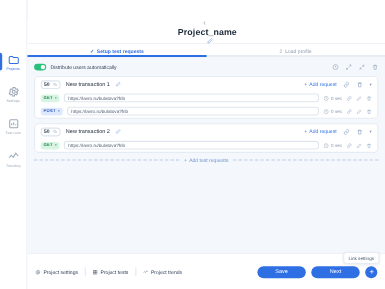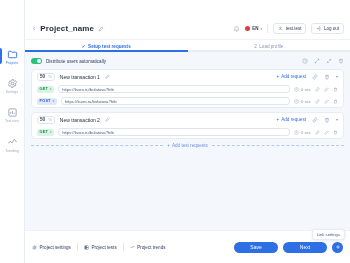--- a/index.html
+++ b/index.html
@@ -38,20 +38,21 @@
     background:#2f6fe4; border-radius:0 2px 2px 0;
   }
   .side-item.active { position: relative; }
 
   
   .header {
     position: absolute; left: 25px; top: 18px; right: 0; height: 22px;
     background: #ffffff;
     display: flex; align-items: center; padding: 0 6px 0 8px;
     border-bottom: 1px solid #eef2f7;
+    flex-direction: column;
   }
   .back-chev { color:#9aa7b8; font-size:7px; margin-right:5px; cursor:pointer; }
   .proj-title { font-size: 8px; font-weight: 700; color: #1d2a3a; letter-spacing: .1px; }
   .pencil { margin-left:4px; color:#6f91d8; width:6px; height:6px; }
   .pencil svg{width:6px;height:6px;display:block;}
   .hdr-right { margin-left:auto; display:flex; align-items:center; gap:5px; }
   .bell { width:7px; height:7px; color:#9aa7b8; }
   .bell svg{width:7px;height:7px;display:block;}
   .lang { display:flex; align-items:center; gap:2px; font-size:4.5px; color:#33415c; font-weight:700; cursor:pointer;}
   .flag { width:5px; height:5px; border-radius:50%; background:#e03b3b; display:inline-block;}

